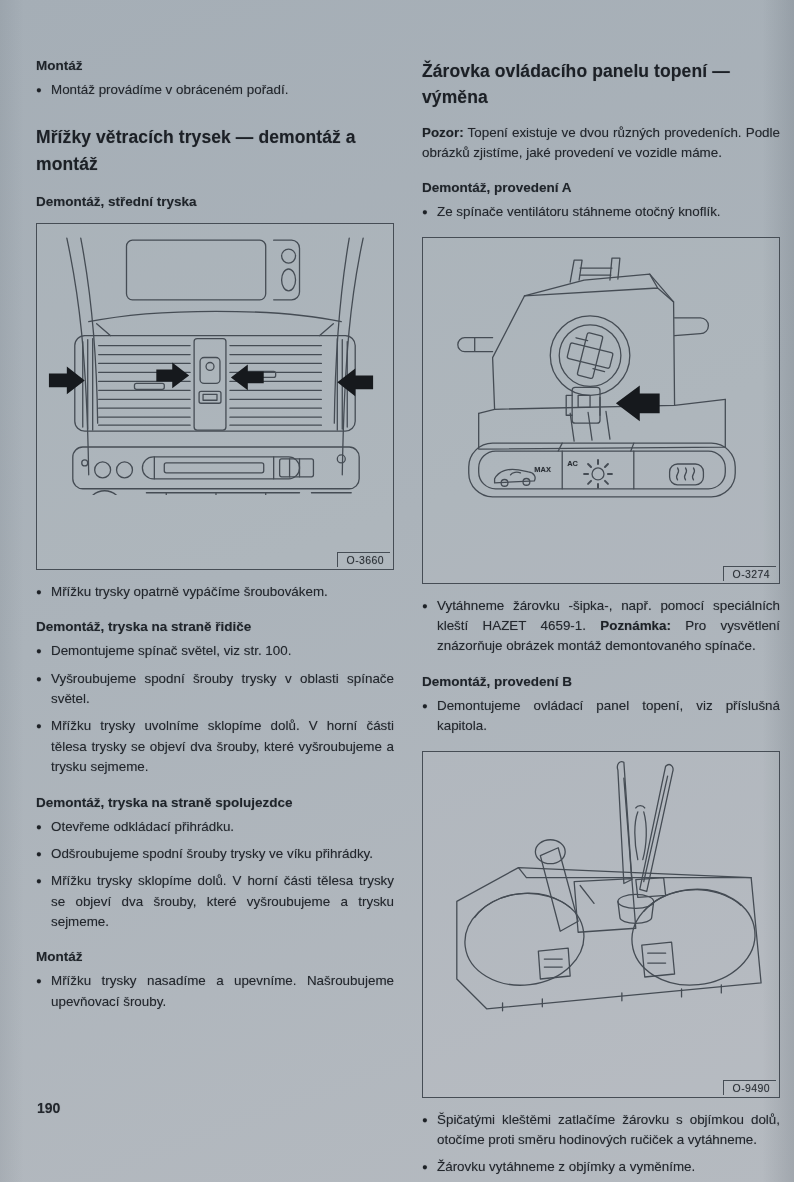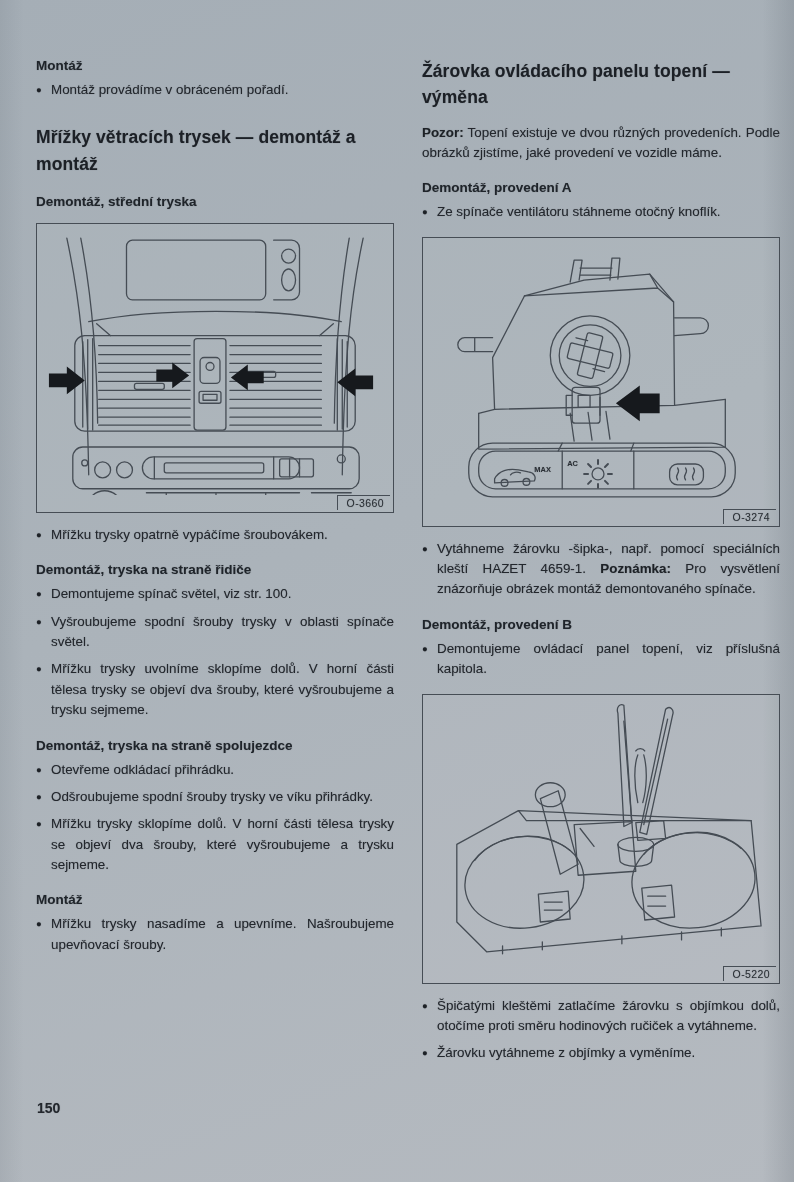--- a/index.html
+++ b/index.html
@@ -24,21 +24,21 @@
     color:#1c2026; margin:24px 0 12px; letter-spacing:.1px;
   }
   .h-sub { font-size:13.5px; font-weight:700; margin:17px 0 7px; color:#1f242a; }
   .para { font-size:13.4px; line-height:1.52; text-align:justify; margin:4px 0; }
   .bullet { display:flex; font-size:13.4px; line-height:1.52; margin:7px 0; }
   .bullet .dot { flex:0 0 15px; font-size:9.5px; padding-top:3px; color:#1d2126; }
   .bullet .bt { flex:1; text-align:justify; }
   b { color:#1d2126; }
   .figure {
     border:1.6px solid #464d55; position:relative;
-    margin:14px 0 12px; height:290px; background:rgba(255,255,255,.04);
+    margin:14px 0 12px; height:347px; background:rgba(255,255,255,.04);
   }
   .fig-label {
     position:absolute; right:3px; bottom:2px; font-size:10.5px;
     padding:1px 6px 1px 9px; border-top:1.2px solid #464d55;
     border-left:1.2px solid #464d55; color:#2b3036; letter-spacing:.4px;
     background:rgba(255,255,255,.02);
   }
   svg { display:block; }
   .page-num { position:absolute; left:37px; top:1100px; font-size:14px; font-weight:600; color:#23272d; }
 </style>
@@ -237,28 +237,28 @@
           <path d="M118,104 l18,-8 20,74 -18,10 z"></path>
           <ellipse cx="128" cy="100" rx="15" ry="12"></ellipse>
           <path d="M152,130 l58,-3 4,50 -58,4 z"></path>
           <path d="M158,134 l14,18"></path>
           <path d="M214,128 l28,-2 2,18 -28,2 z"></path>
           <path d="M116,200 l30,-3 2,28 -30,3 z M122,208 h18 M122,216 h18"></path>
           <path d="M220,194 l30,-3 3,32 -30,3 z M226,202 h18 M226,212 h18"></path>
           <path d="M80,252 v8 M120,248 v8 M200,242 v8 M260,238 v8 M300,234 v8"></path>
         </g>
       </svg>
-      <span class="fig-label">O-5220</span>
+      <span class="fig-label">O-9490</span>
     </div>
 
     <div class="bullet">
       <span class="dot">●</span>
       <span class="bt">Špičatými kleštěmi zatlačíme žárovku s objímkou dolů, otočíme proti směru hodinových ručiček a vytáhneme.</span>
     </div>
     <div class="bullet">
       <span class="dot">●</span>
       <span class="bt">Žárovku vytáhneme z objímky a vyměníme.</span>
     </div>
 
   </div>
 </div>
 
-<div class="page-num">150</div>
+<div class="page-num">190</div>
 
 </body></html>

